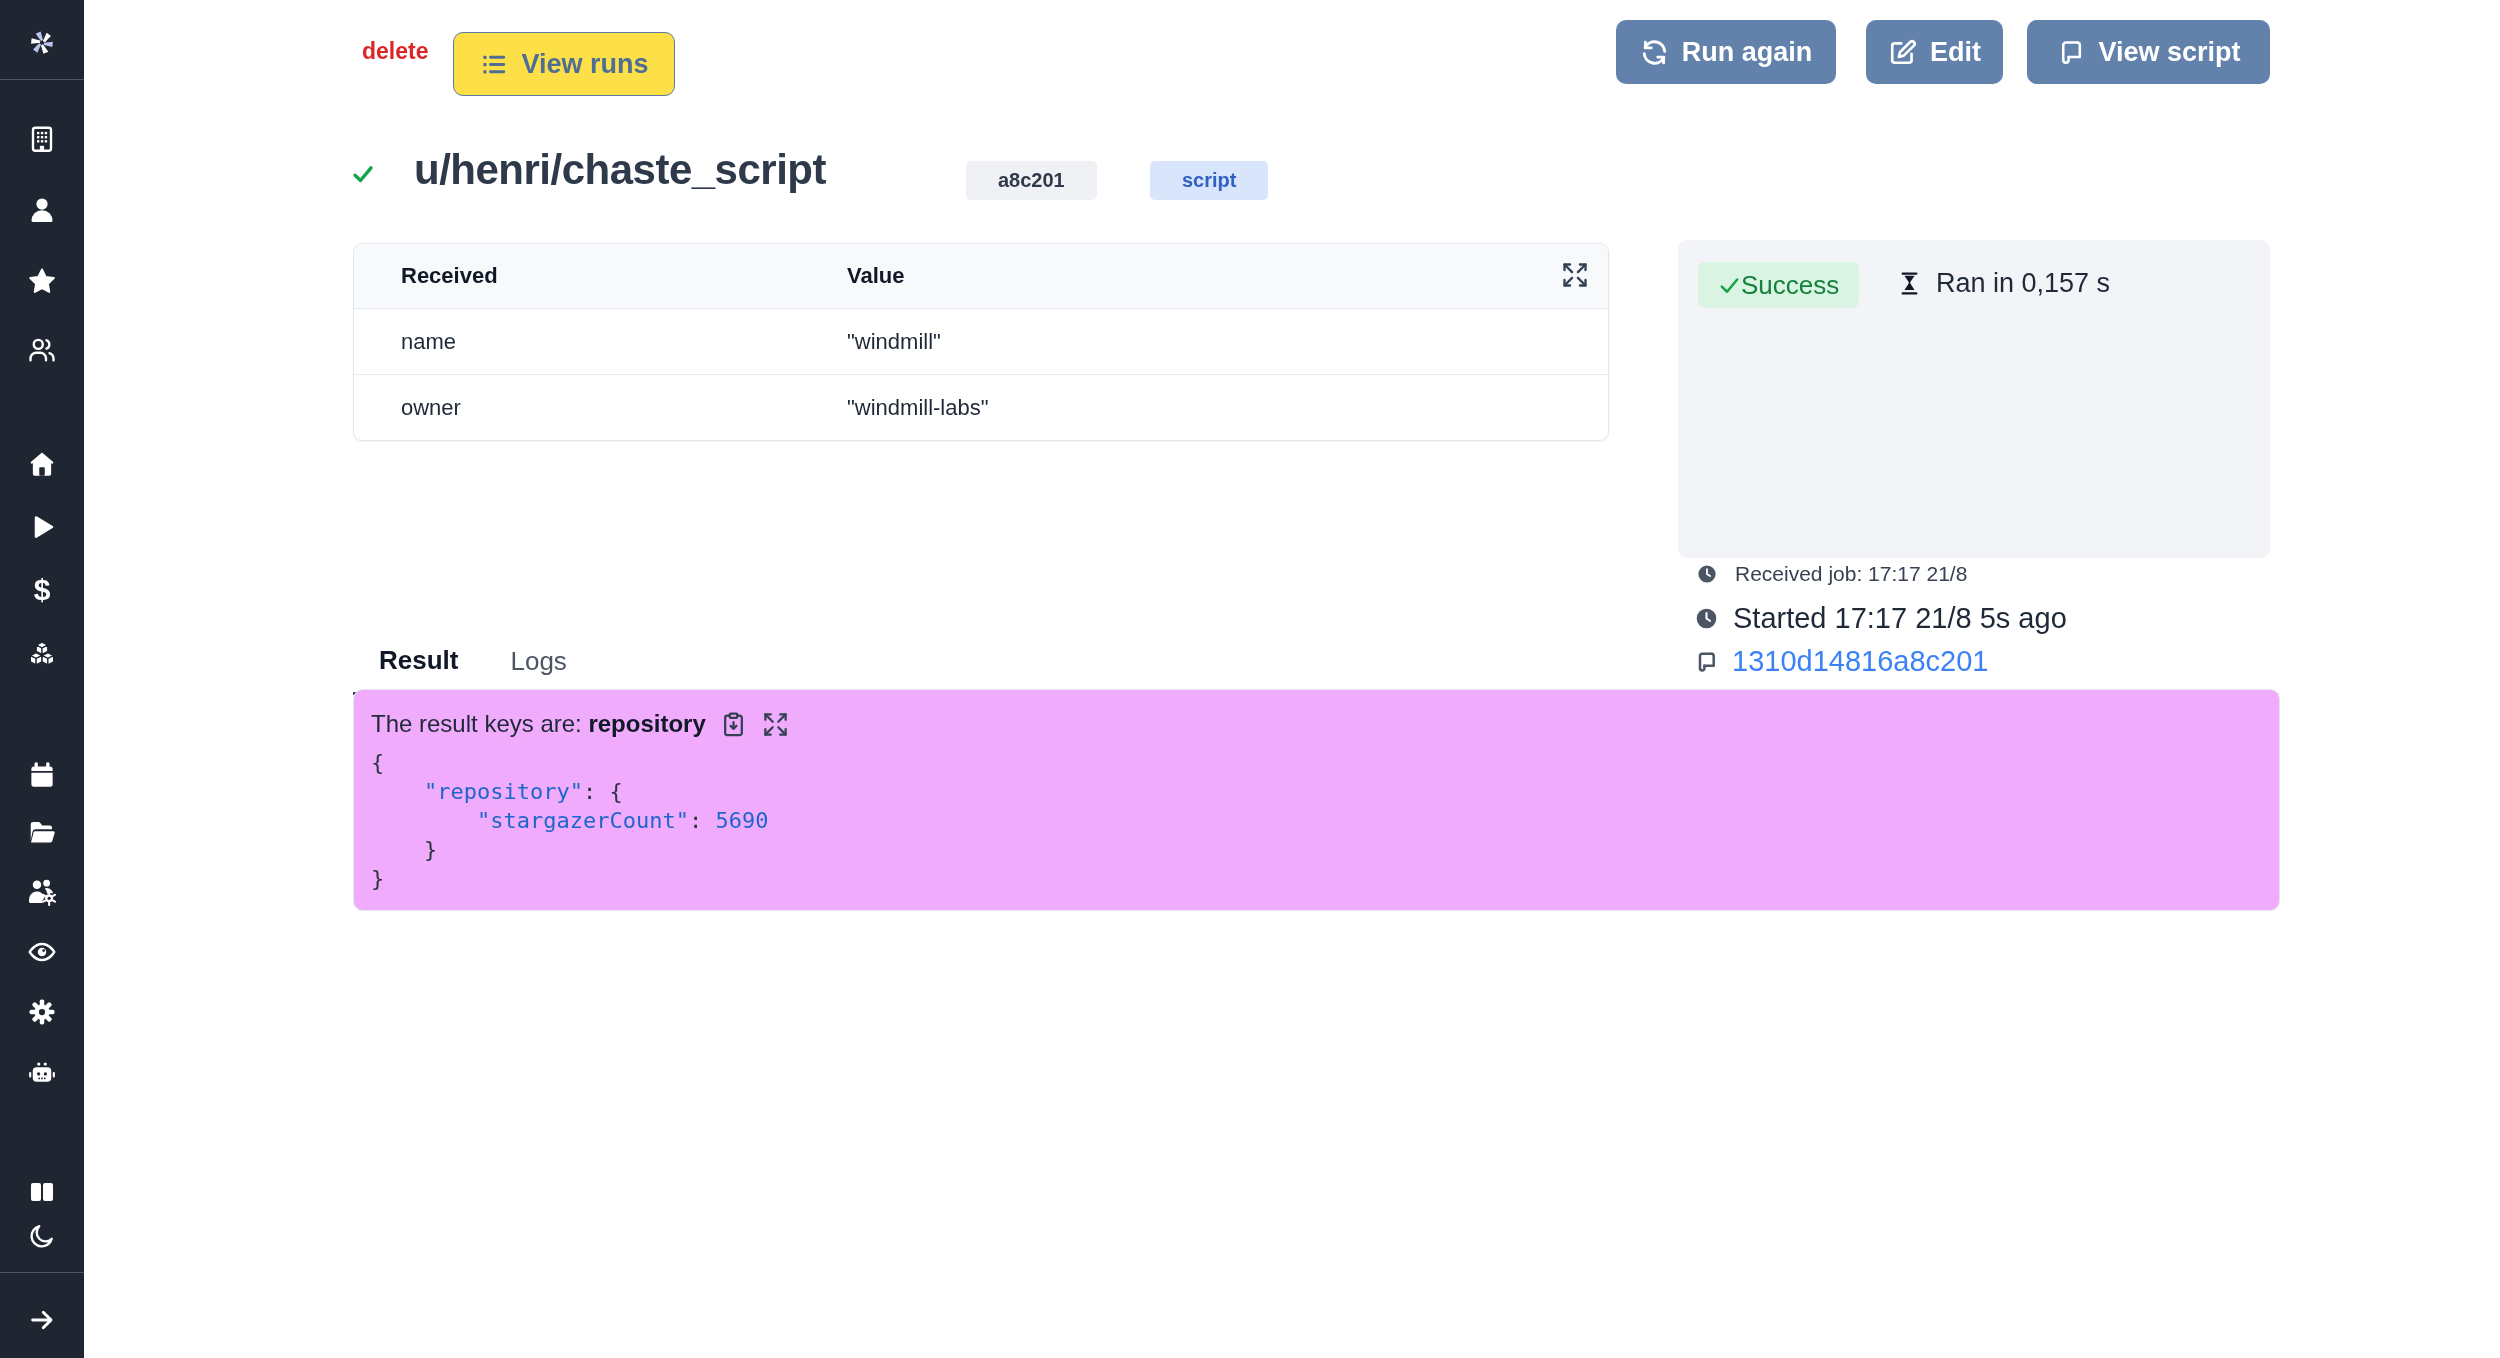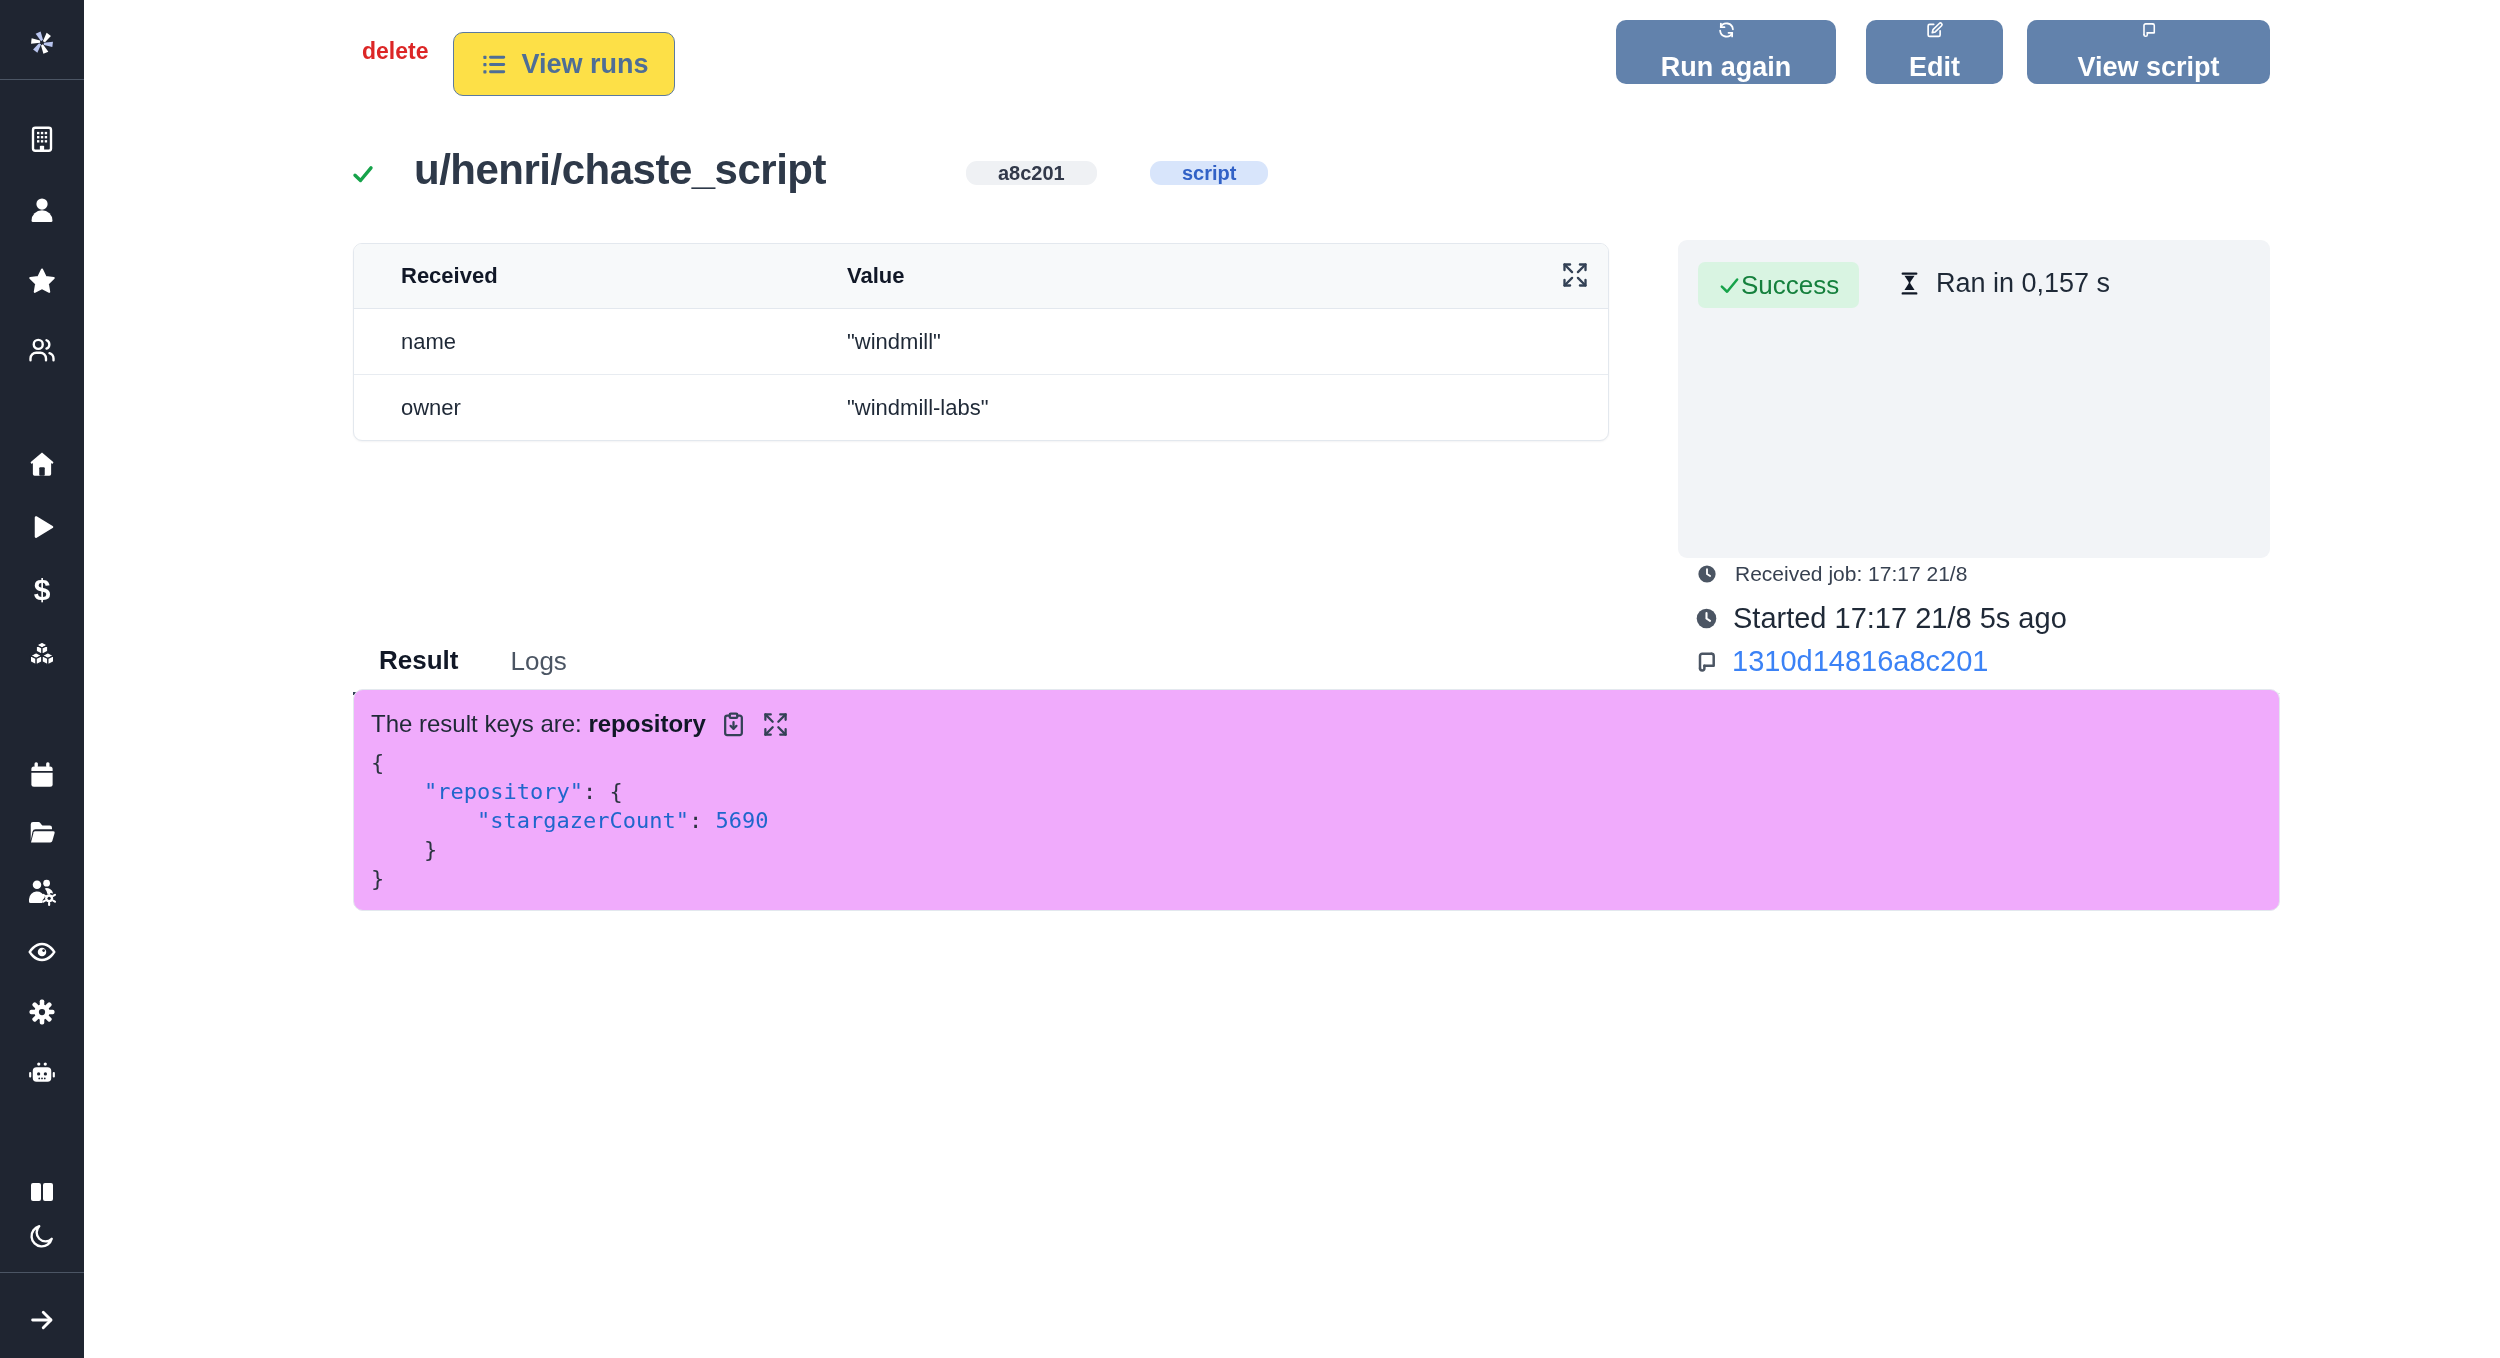--- a/index.html
+++ b/index.html
@@ -11,24 +11,24 @@
          display:flex;align-items:center;justify-content:center;cursor:pointer;background:none;border:none;padding:0;}
   .sitem svg{width:30px;height:30px;display:block;}
   .sdiv{position:absolute;left:0;right:0;height:1px;background:#4b5564;}
   .dollar{color:#fff;font-weight:800;font-size:30px;line-height:30px;}
   
   .delete-link{position:absolute;left:362px;top:38px;color:#dc2626;font-weight:700;font-size:23px;background:none;border:none;cursor:pointer;padding:0;font-family:inherit;}
   .btn{position:absolute;top:20px;height:64px;border-radius:10px;display:flex;align-items:center;justify-content:center;gap:13px;
        font-family:inherit;font-size:27px;font-weight:700;cursor:pointer;}
   .btn svg{width:29px;height:29px;}
   .btn-outline{background:#fde047;border:1.5px solid #5b7aa0;color:#4e6e96;margin-top:12px;}
-  .btn-primary{background:#6282ac;border:none;color:#fff;flex-direction:column;}
+  .btn-primary{background:#6282ac;border:none;color:#fff;}
   
   .page-title{position:absolute;left:414px;top:146px;font-size:42px;font-weight:700;color:#2e3949;letter-spacing:-0.5px;}
-  .badge{position:absolute;top:161px;height:24px;display:flex;align-items:center;padding:0 32px;border-radius:11px;font-size:20px;font-weight:600;}
+  .badge{position:absolute;top:161px;height:39px;display:flex;align-items:center;padding:0 32px;border-radius:5px;font-size:20px;font-weight:600;}
   .badge-gray{left:966px;background:#eff1f4;color:#32394a;}
   .badge-blue{left:1150px;background:#d8e5fb;color:#3161c6;font-weight:700;}
   
   .table{position:absolute;left:353px;top:243px;width:1254px;border:1px solid #e3e8ee;border-radius:9px;
          overflow:hidden;background:#fff;box-shadow:0 1px 2px rgba(16,24,40,.05);}
   .thead{display:flex;align-items:center;height:64px;background:#f7f9fa;border-bottom:1px solid #e3e8ee;position:relative;}
   .th{font-size:22px;font-weight:600;color:#111827;}
   .th.c1,.td.c1{width:493px;padding-left:47px;box-sizing:border-box;}
   .trow{display:flex;align-items:center;height:65px;border-bottom:1px solid #e8ecf1;}
   .trow:last-child{border-bottom:none;}

